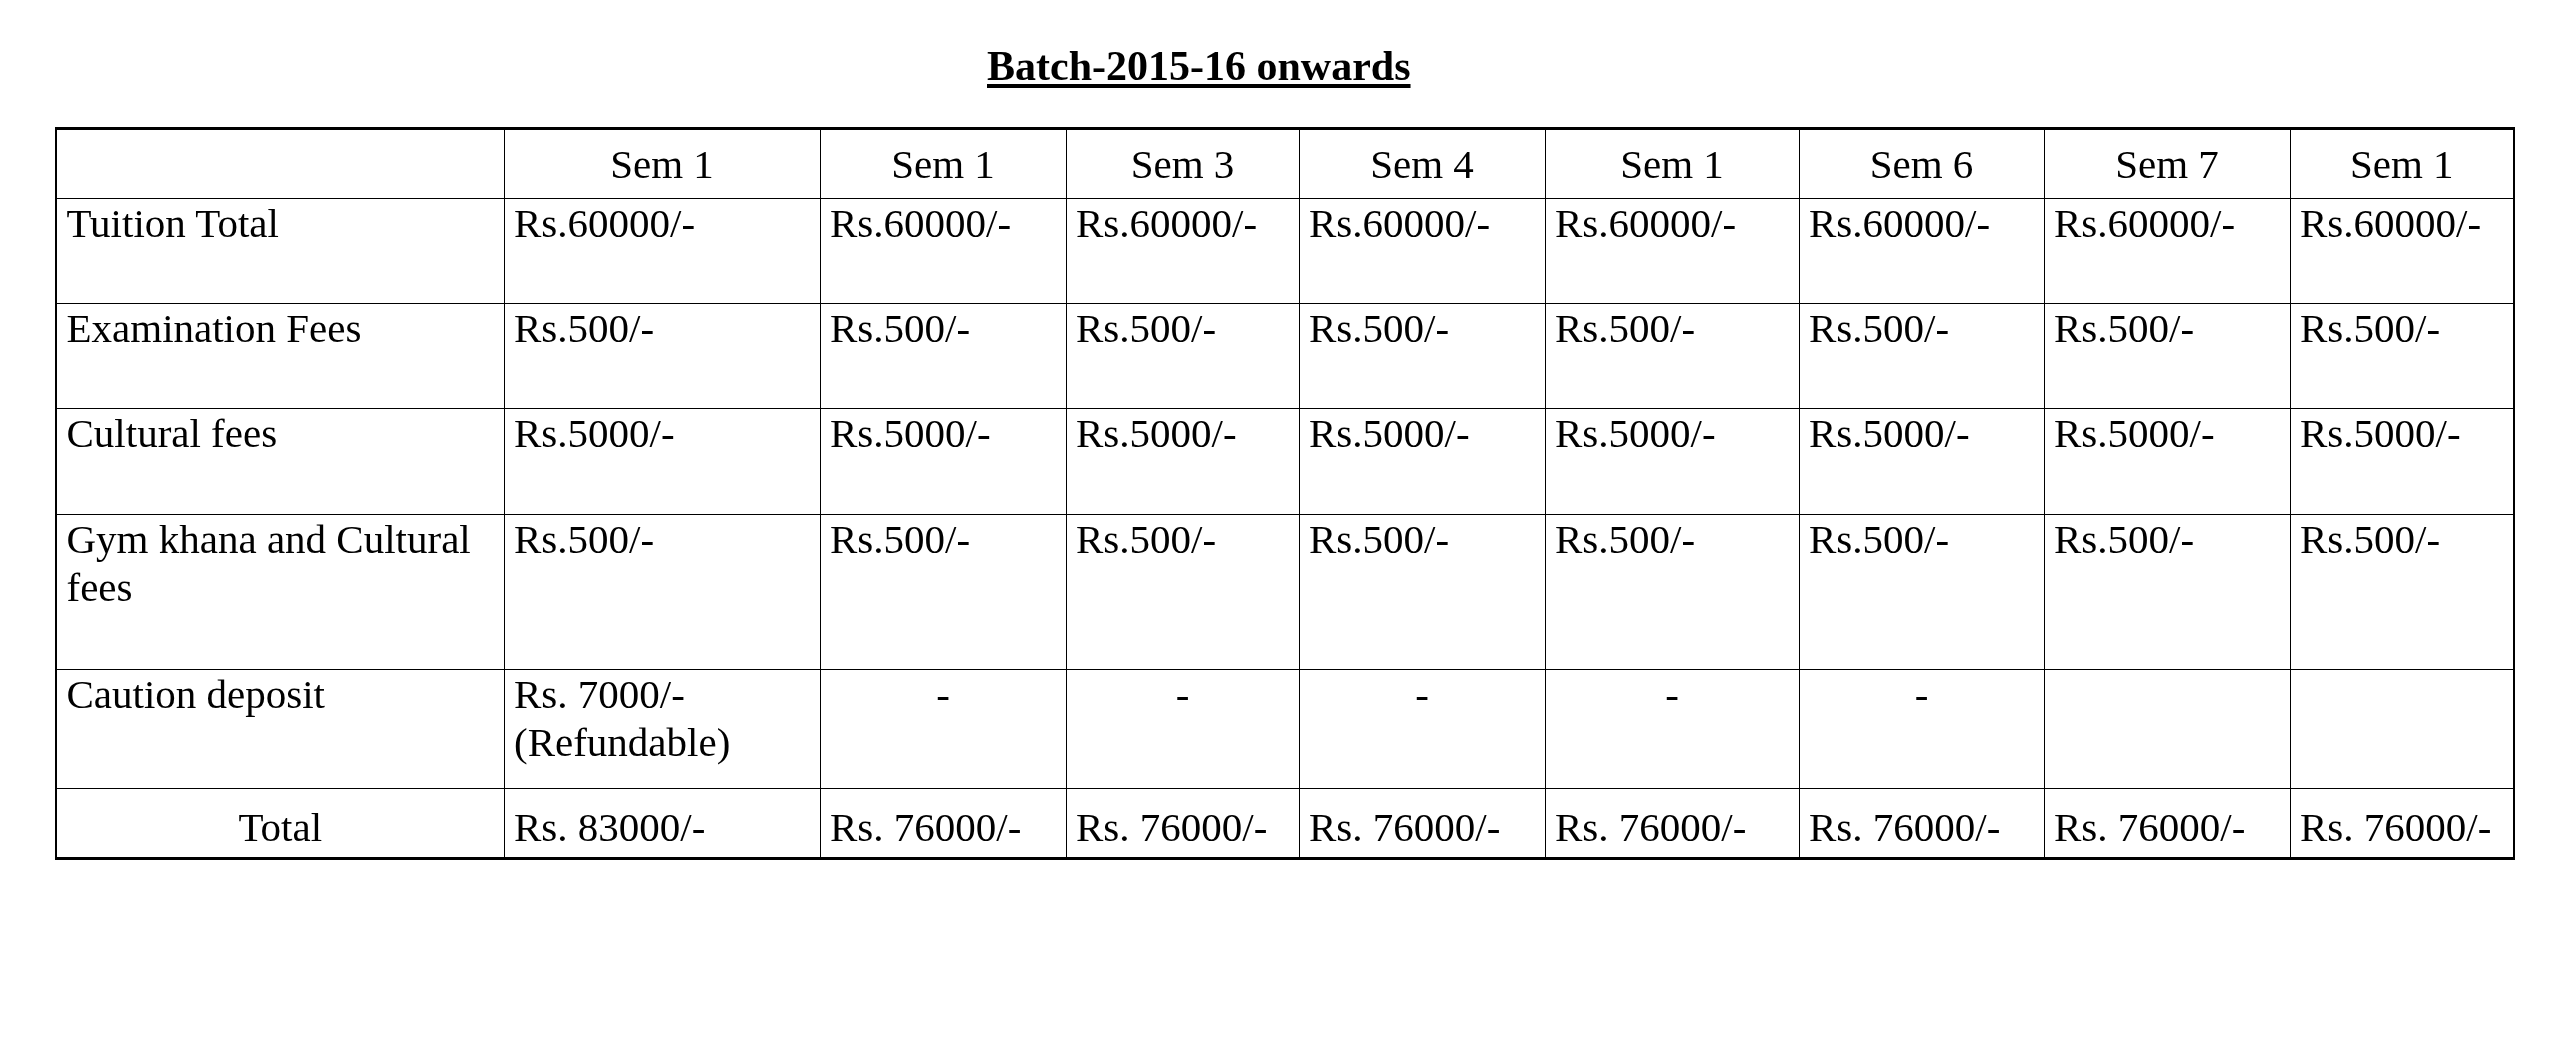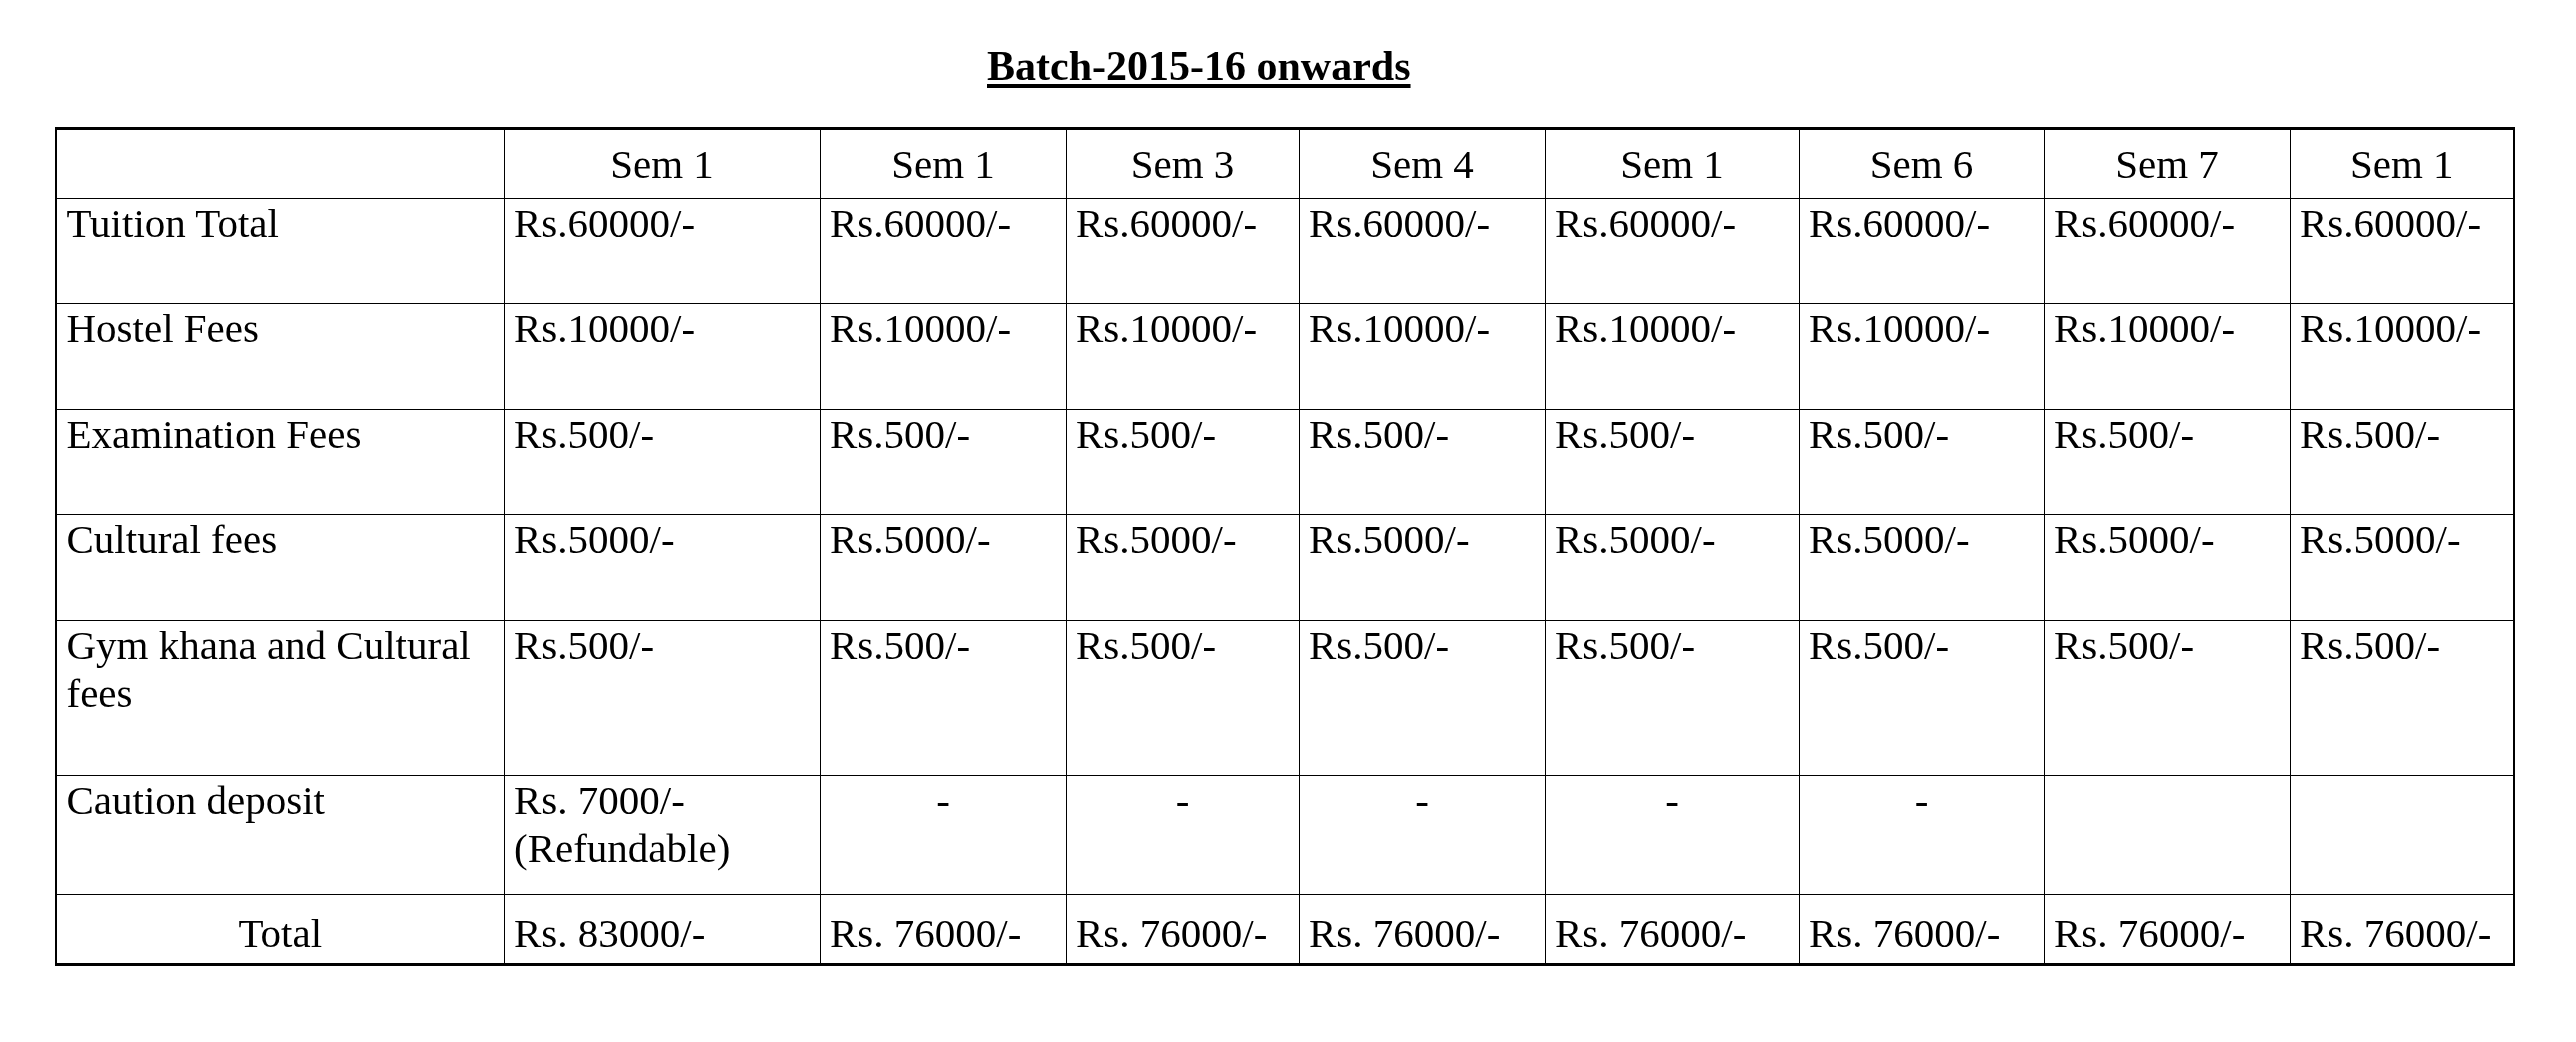--- a/index.html
+++ b/index.html
@@ -96,31 +96,20 @@
     <td class="val">Rs.60000/-</td>
     <td class="val">Rs.60000/-</td>
     <td class="val thin">Rs.60000/-</td>
     <td class="val thin">Rs.60000/-</td>
     <td class="val">Rs.60000/-</td>
     <td class="val thin">Rs.60000/-</td>
     <td class="val thin">Rs.60000/-</td>
     <td class="val thin last">Rs.60000/-</td>
   </tr>
 
-  <tr style="height:106px">
-    <td class="label first">Hostel Fees</td>
-    <td class="val">Rs.10000/-</td>
-    <td class="val">Rs.10000/-</td>
-    <td class="val thin">Rs.10000/-</td>
-    <td class="val thin">Rs.10000/-</td>
-    <td class="val">Rs.10000/-</td>
-    <td class="val thin">Rs.10000/-</td>
-    <td class="val thin">Rs.10000/-</td>
-    <td class="val thin last">Rs.10000/-</td>
-  </tr>
 
   <tr style="height:105px">
     <td class="label first">Examination Fees</td>
     <td class="val">Rs.500/-</td>
     <td class="val">Rs.500/-</td>
     <td class="val thin">Rs.500/-</td>
     <td class="val thin">Rs.500/-</td>
     <td class="val">Rs.500/-</td>
     <td class="val thin">Rs.500/-</td>
     <td class="val thin">Rs.500/-</td>

